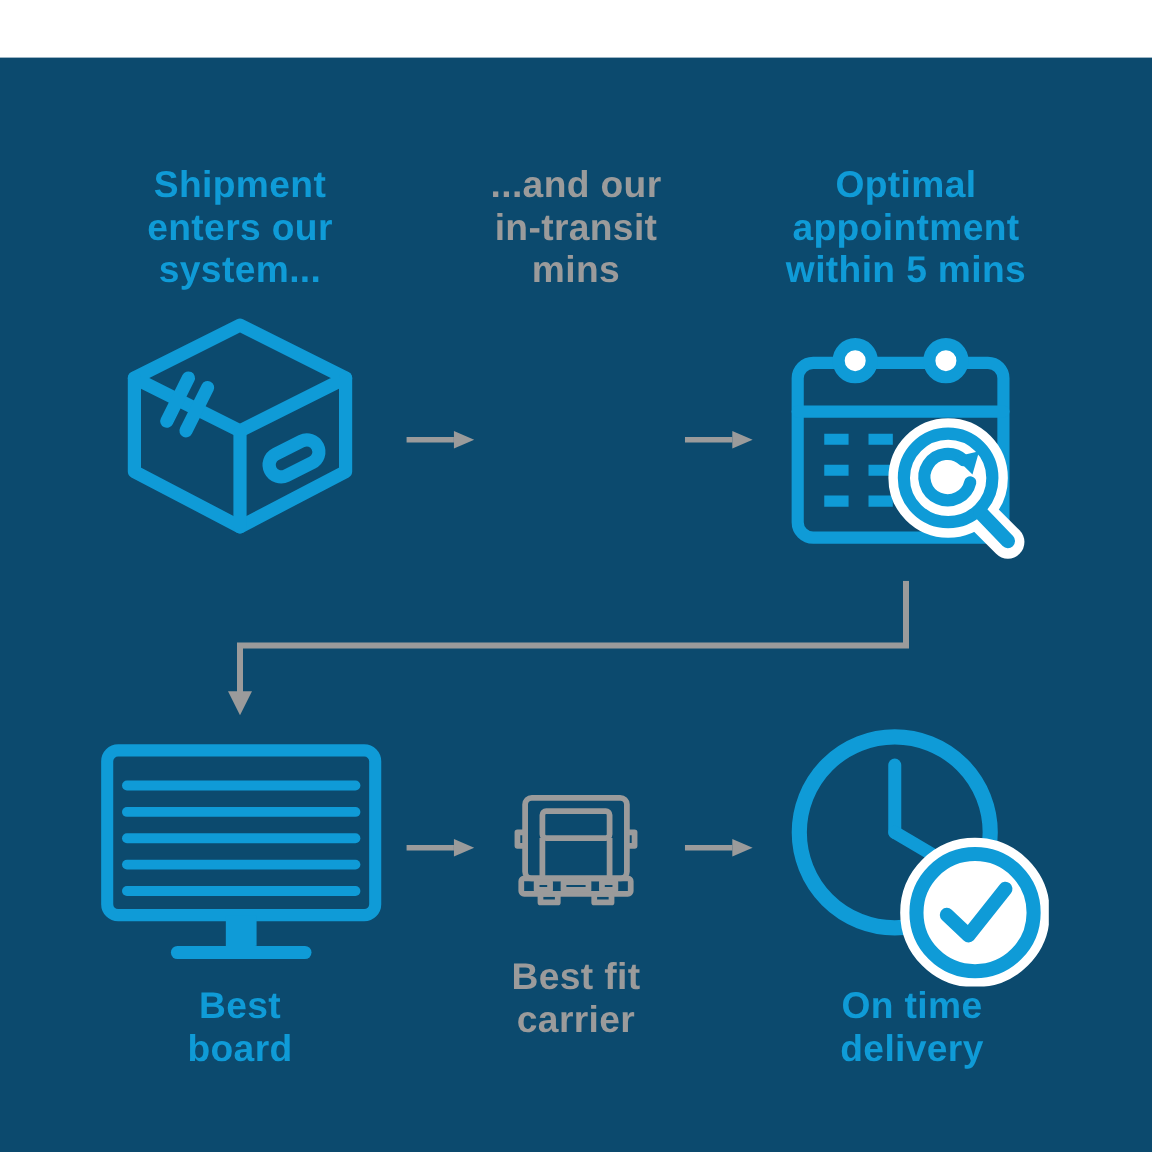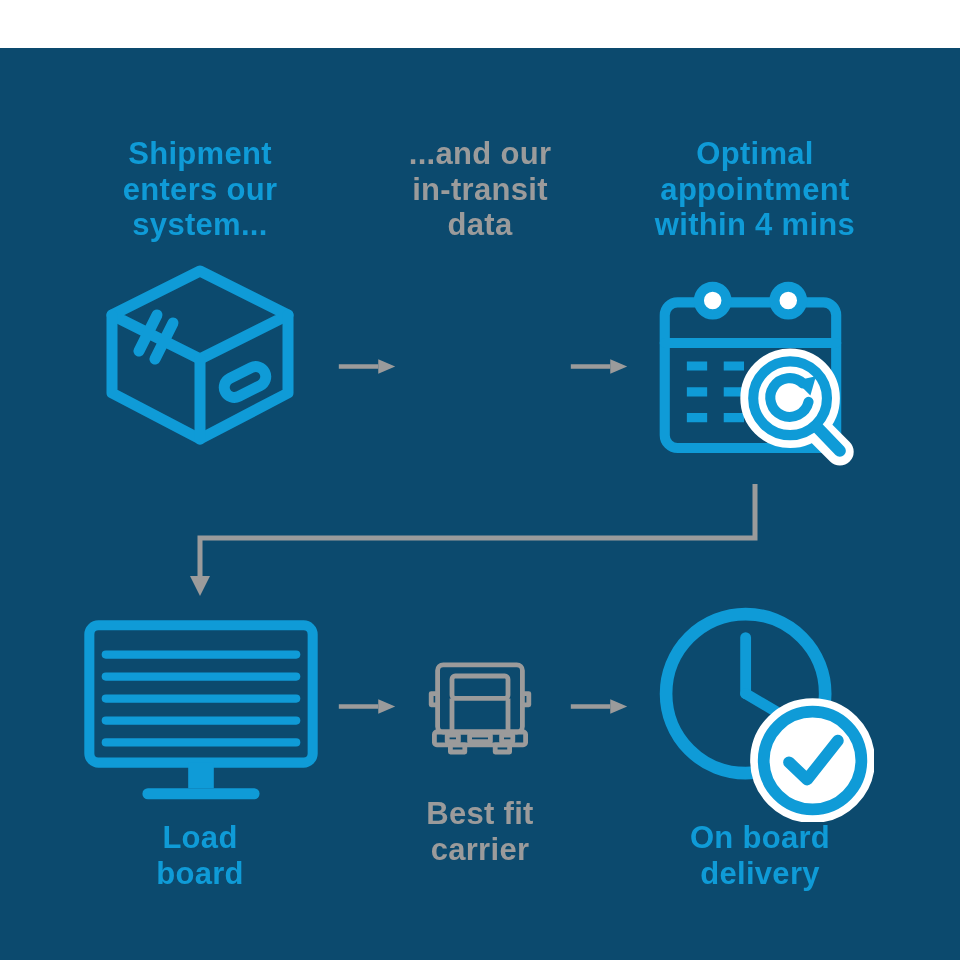--- a/index.html
+++ b/index.html
@@ -28,24 +28,24 @@
 </head>
 <body>
 
 <div class="canvas">
 
   <div class="step-label blue" style="left:60px;top:88px;width:280px">Shipment
 enters our
 system...</div>
   <div class="step-label gray" style="left:350px;top:88px;width:260px">...and our
 in-transit
-data</div>
+mins</div>
   <div class="step-label blue" style="left:610px;top:88px;width:290px">Optimal
 appointment
-within 4 mins</div>
+within 5 mins</div>
 
   <div class="icon blue" style="left:90px;top:205px;width:220px">
     <svg viewBox="0 0 220 210" fill="none" stroke="currentColor" stroke-width="11" stroke-linecap="round" stroke-linejoin="round">
       <path d="M110 18 L198 62 L110 106 L22 62 Z"></path>
       <path d="M22 62 V140 L110 186 L198 140 V62"></path>
       <path d="M110 106 V186"></path>
       <path d="M67 62 L49 98"></path>
       <path d="M83 70 L65 106"></path>
       <rect x="133" y="119" width="44" height="20" rx="10" transform="rotate(-26.6 155 129)"></rect>
     </svg>
@@ -140,20 +140,20 @@
       <polygon points="50,4 71,13 50,22" fill="currentColor" stroke="none"></polygon>
     </svg>
   </div>
   <div class="icon gray" style="left:570px;top:648px;width:58px">
     <svg viewBox="0 0 72 26" fill="none" stroke="currentColor">
       <path d="M1 13 H50" stroke-width="5.5"></path>
       <polygon points="50,4 71,13 50,22" fill="currentColor" stroke="none"></polygon>
     </svg>
   </div>
 
-  <div class="step-label blue" style="left:100px;top:772px;width:200px">Load
+  <div class="step-label blue" style="left:100px;top:772px;width:200px">Best
 board</div>
   <div class="step-label gray" style="left:380px;top:748px;width:200px">Best fit
 carrier</div>
-  <div class="step-label blue" style="left:650px;top:772px;width:220px">On board
+  <div class="step-label blue" style="left:650px;top:772px;width:220px">On time
 delivery</div>
 
 </div>
 
 </body></html>

